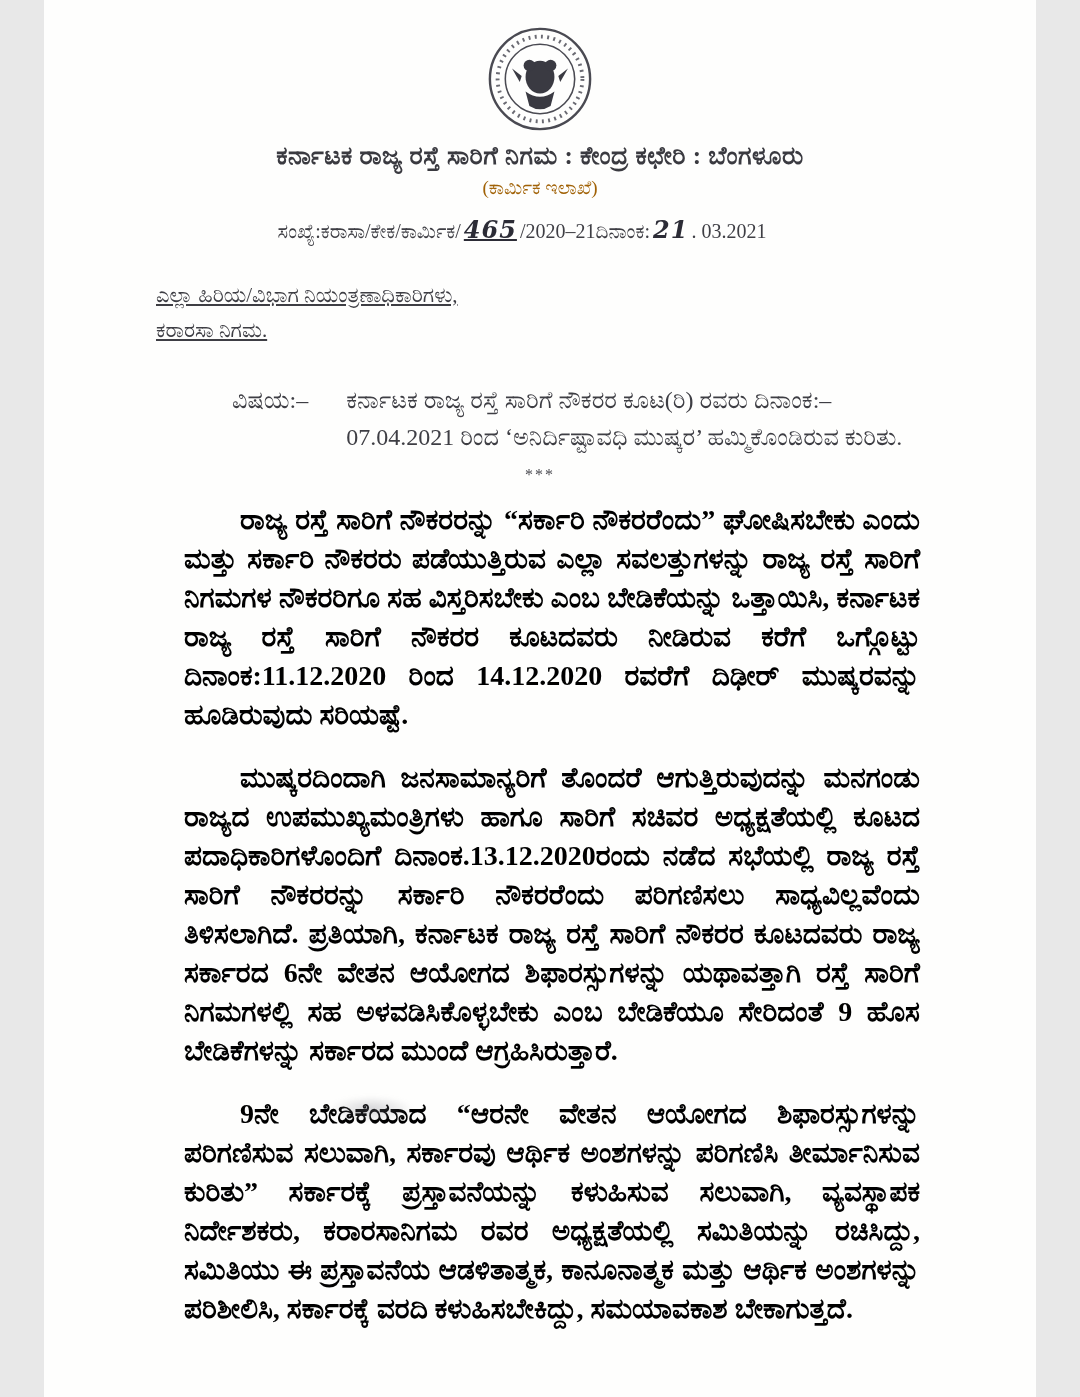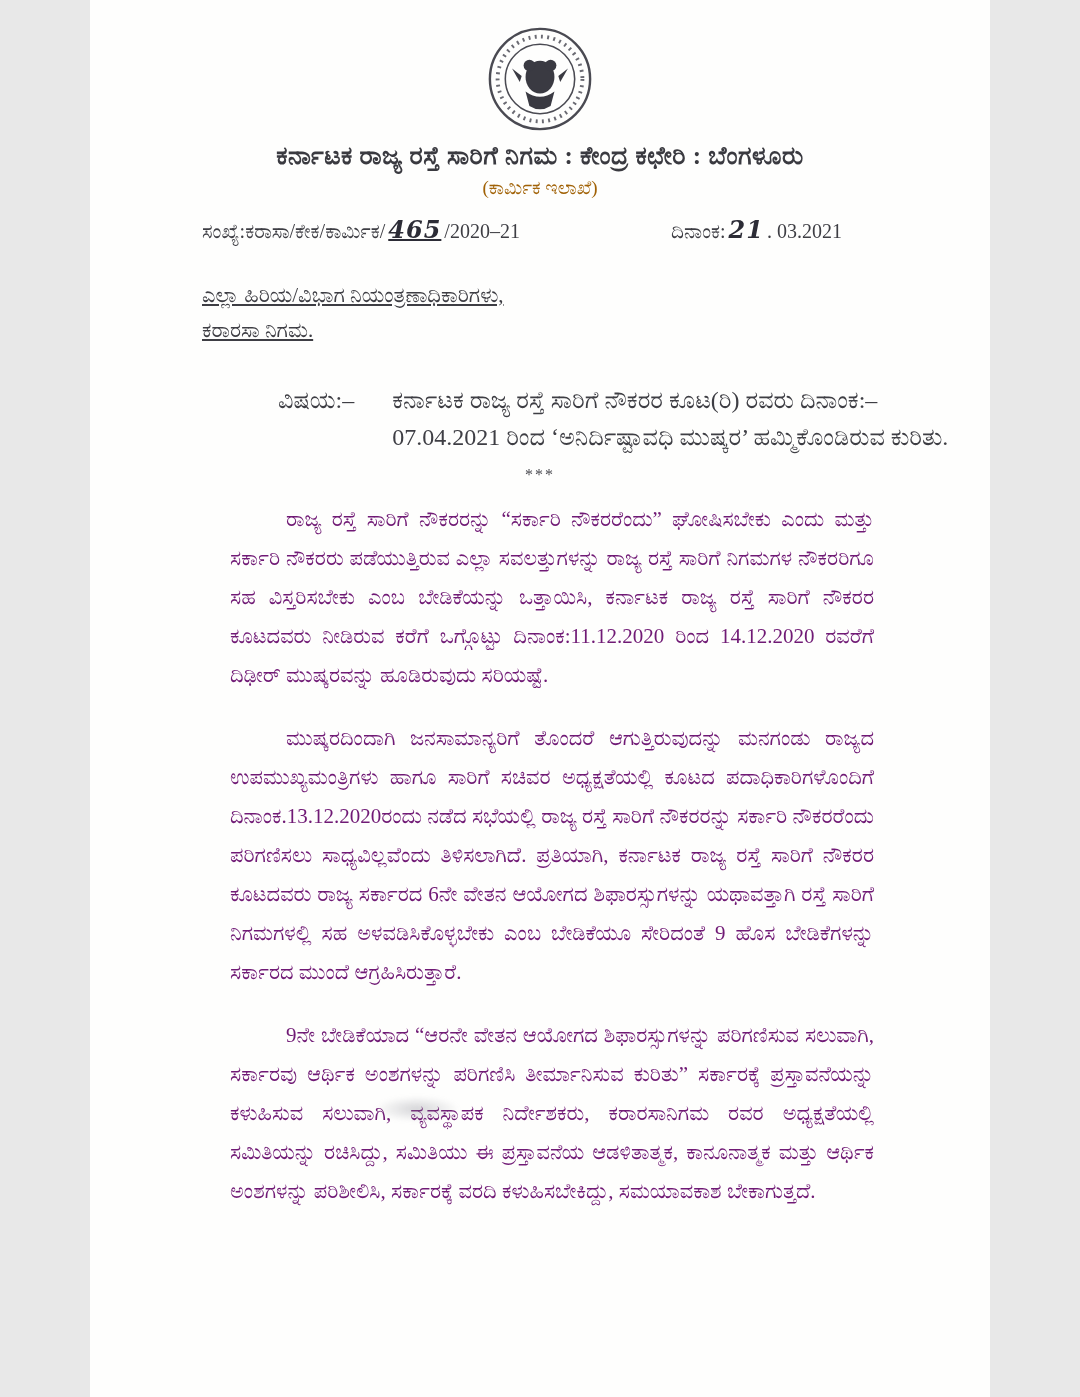--- a/index.html
+++ b/index.html
@@ -1,42 +1,42 @@
 <!DOCTYPE html>
 <html><head>
 <meta charset="utf-8">
 <style>
   * { box-sizing: border-box; margin: 0; padding: 0; }
   html, body { background: #e8e8e8; }
   body { font-family: "Liberation Serif", "DejaVu Serif", serif; }
 
   .page {
     position: relative;
-    width: 900px;
+    width: 992px;
     height: 1397px;
     margin: 0 auto;
     background: #fefefd;
     color: #3e3e44;
     overflow: hidden;
   }
 
   .header { text-align: center; padding-top: 26px; }
   .seal-wrap { width: 106px; height: 106px; margin: 0 auto; }
   .org-title {
     margin-top: 10px;
     font-size: 25px;
     font-weight: 600;
     letter-spacing: 0.5px;
     color: #3a3a40;
   }
   .department { margin-top: 6px; font-size: 19px; color: #a16207; }
 
   .refline {
     display: flex;
-    justify-content: space-between;
+    justify-content: center;
     align-items: baseline;
     padding: 0 148px 0 112px;
     margin-top: 16px;
     font-size: 20px;
   }
   .hand {
     font-family: "DejaVu Serif", serif;
     font-style: italic;
     font-weight: bold;
     font-size: 24px;
@@ -60,25 +60,26 @@
   .block-label { white-space: nowrap; padding-right: 14px; }
   .block-text { max-width: 585px; }
 
   .reference-item2 { padding-left: 262px; margin-top: 2px; font-size: 21px; line-height: 37px; }
 
   .separator { text-align: center; margin-top: 10px; font-size: 16px; letter-spacing: 2px; color: #4a4a50; }
 
   .body-para {
     padding: 0 116px 0 140px;
     margin-top: 24px;
-    font-size: 21px;
+    font-size: 28px;
     line-height: 39px;
     text-align: justify;
     text-indent: 56px;
-    color: #701a75;
+    color: #000000;
+    font-weight: bold;
   }
   .body-para:first-of-type { margin-top: 16px; }
 
   .smudge {
     position: absolute;
     left: 284px;
     top: 1096px;
     width: 86px;
     height: 26px;
     background: radial-gradient(ellipse at center, rgba(125,125,138,0.32), rgba(125,125,138,0) 70%);

